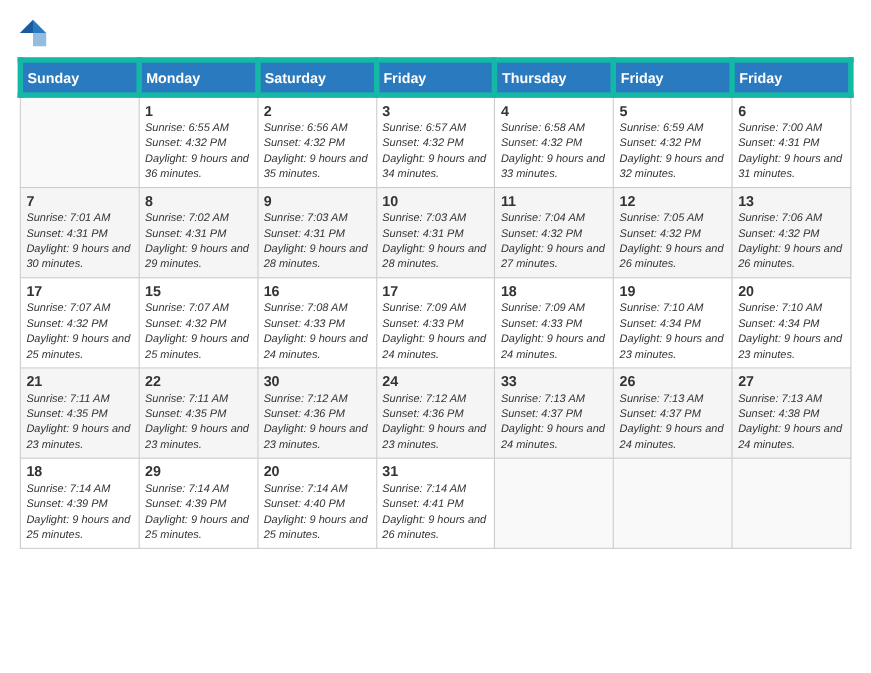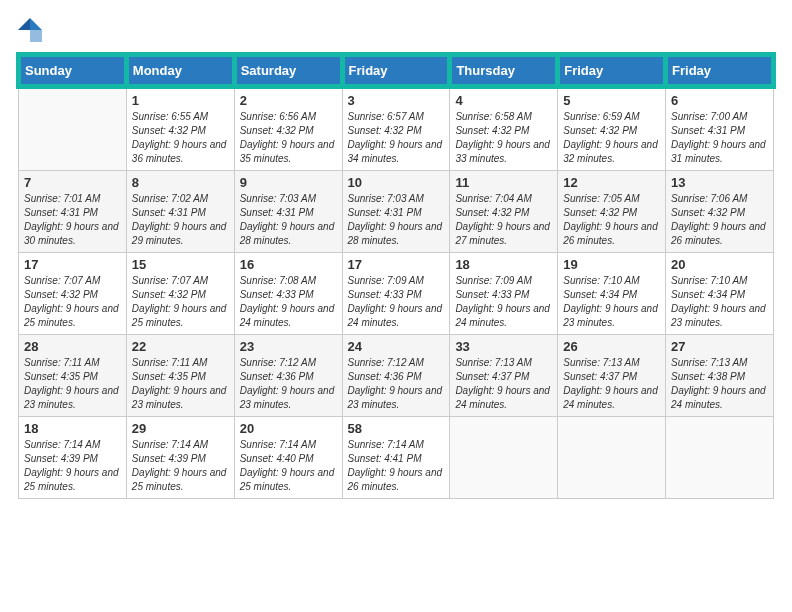--- a/index.html
+++ b/index.html
@@ -167,42 +167,42 @@
         <td><span class="day-number">17</span>
 <span class="day-detail">Sunrise: 7:09 AM<br>Sunset: 4:33 PM<br>Daylight: 9 hours and 24 minutes.</span></td>
         <td><span class="day-number">18</span>
 <span class="day-detail">Sunrise: 7:09 AM<br>Sunset: 4:33 PM<br>Daylight: 9 hours and 24 minutes.</span></td>
         <td><span class="day-number">19</span>
 <span class="day-detail">Sunrise: 7:10 AM<br>Sunset: 4:34 PM<br>Daylight: 9 hours and 23 minutes.</span></td>
         <td><span class="day-number">20</span>
 <span class="day-detail">Sunrise: 7:10 AM<br>Sunset: 4:34 PM<br>Daylight: 9 hours and 23 minutes.</span></td>
       </tr>
       <tr>
-        <td><span class="day-number">28</span>
+        <td><span class="day-number">21</span>
 <span class="day-detail">Sunrise: 7:11 AM<br>Sunset: 4:35 PM<br>Daylight: 9 hours and 23 minutes.</span></td>
         <td><span class="day-number">22</span>
 <span class="day-detail">Sunrise: 7:11 AM<br>Sunset: 4:35 PM<br>Daylight: 9 hours and 23 minutes.</span></td>
-        <td><span class="day-number">23</span>
+        <td><span class="day-number">30</span>
 <span class="day-detail">Sunrise: 7:12 AM<br>Sunset: 4:36 PM<br>Daylight: 9 hours and 23 minutes.</span></td>
         <td><span class="day-number">24</span>
 <span class="day-detail">Sunrise: 7:12 AM<br>Sunset: 4:36 PM<br>Daylight: 9 hours and 23 minutes.</span></td>
         <td><span class="day-number">33</span>
 <span class="day-detail">Sunrise: 7:13 AM<br>Sunset: 4:37 PM<br>Daylight: 9 hours and 24 minutes.</span></td>
         <td><span class="day-number">26</span>
 <span class="day-detail">Sunrise: 7:13 AM<br>Sunset: 4:37 PM<br>Daylight: 9 hours and 24 minutes.</span></td>
         <td><span class="day-number">27</span>
 <span class="day-detail">Sunrise: 7:13 AM<br>Sunset: 4:38 PM<br>Daylight: 9 hours and 24 minutes.</span></td>
       </tr>
       <tr>
         <td><span class="day-number">18</span>
 <span class="day-detail">Sunrise: 7:14 AM<br>Sunset: 4:39 PM<br>Daylight: 9 hours and 25 minutes.</span></td>
         <td><span class="day-number">29</span>
 <span class="day-detail">Sunrise: 7:14 AM<br>Sunset: 4:39 PM<br>Daylight: 9 hours and 25 minutes.</span></td>
         <td><span class="day-number">20</span>
 <span class="day-detail">Sunrise: 7:14 AM<br>Sunset: 4:40 PM<br>Daylight: 9 hours and 25 minutes.</span></td>
-        <td><span class="day-number">58</span>
+        <td><span class="day-number">31</span>
 <span class="day-detail">Sunrise: 7:14 AM<br>Sunset: 4:41 PM<br>Daylight: 9 hours and 26 minutes.</span></td>
         <td class="empty-cell"></td>
         <td class="empty-cell"></td>
         <td class="empty-cell"></td>
       </tr>
     </tbody>
 </table>
 
 </body></html>

